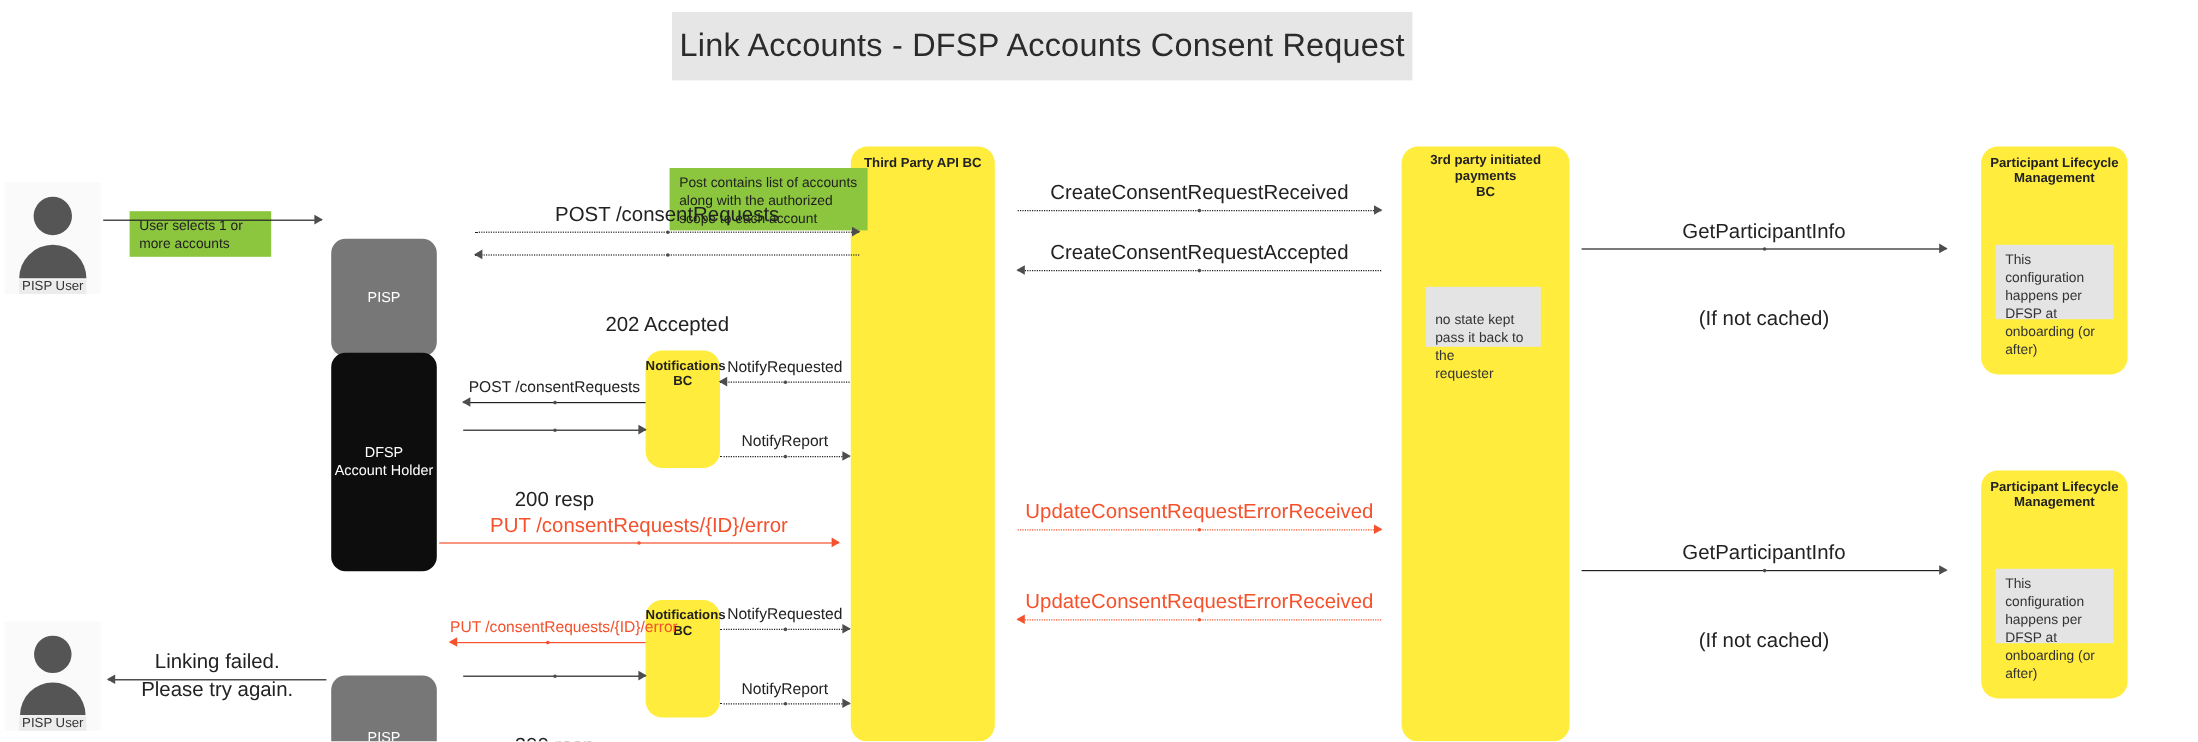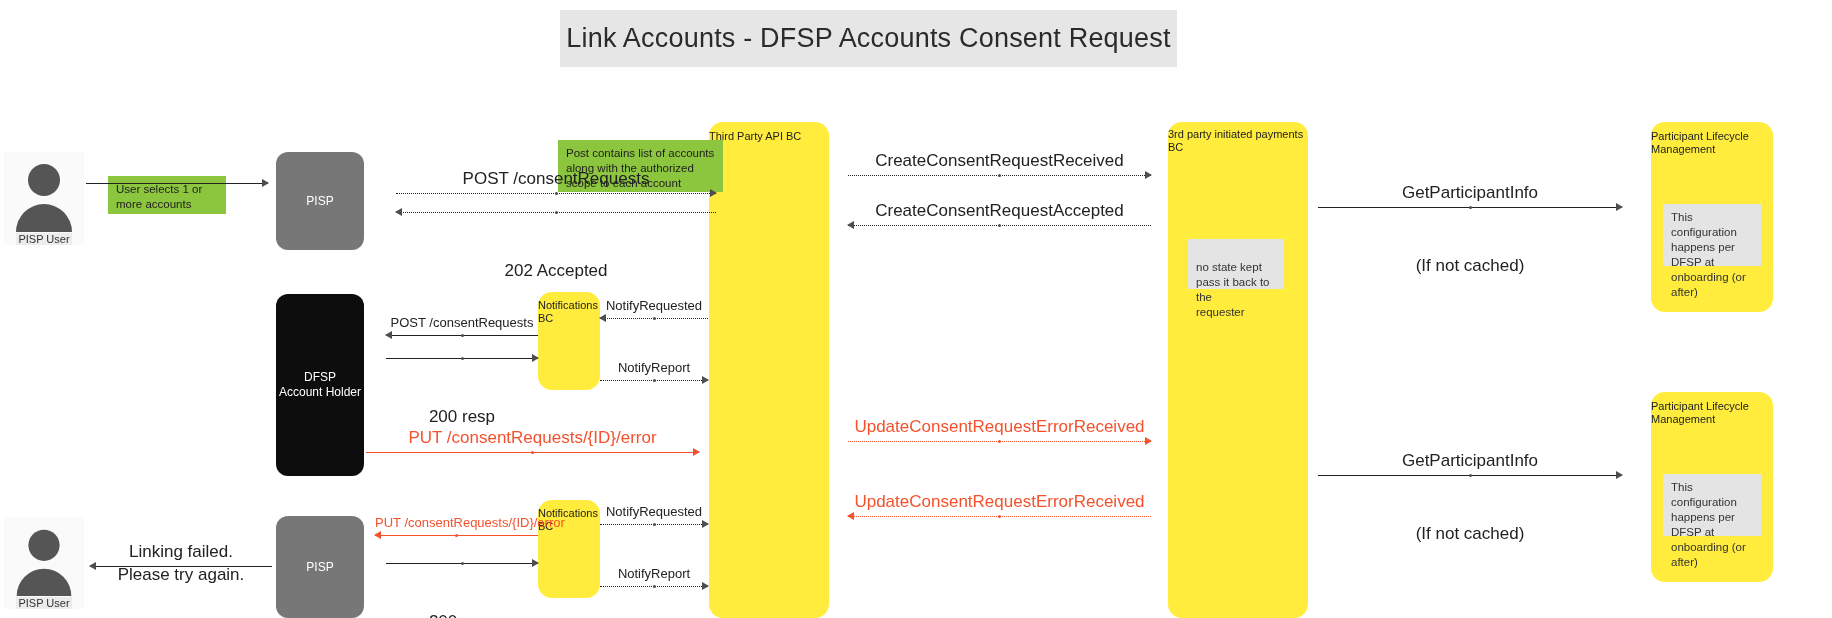--- a/index.html
+++ b/index.html
@@ -41,38 +41,39 @@
 
   
   .lifeline {
     position: absolute;
     border-radius: 14px;
   }
   .lifeline .ll-label {
     position: absolute;
     left: 0;
     right: 0;
+    text-align: center;
     font-size: 11px;
-    font-weight: normal;
+    font-weight: bold;
     line-height: 13px;
   }
   .ll-yellow { background: #ffec3d; }
 
   .actor-box {
     position: absolute;
     border-radius: 12px;
     display: flex;
     align-items: center;
     justify-content: center;
     text-align: center;
     color: #ffffff;
     font-size: 12px;
     line-height: 15px;
   }
-  .actor-gray { background: #777777; }
+  .actor-gray { background: #777777; margin-top: 47px; }
   .actor-black { background: #0d0d0d; }
 
   
   .person {
     position: absolute;
     width: 80px;
     background: #fafafa;
     display: flex;
     flex-direction: column;
     align-items: center;

